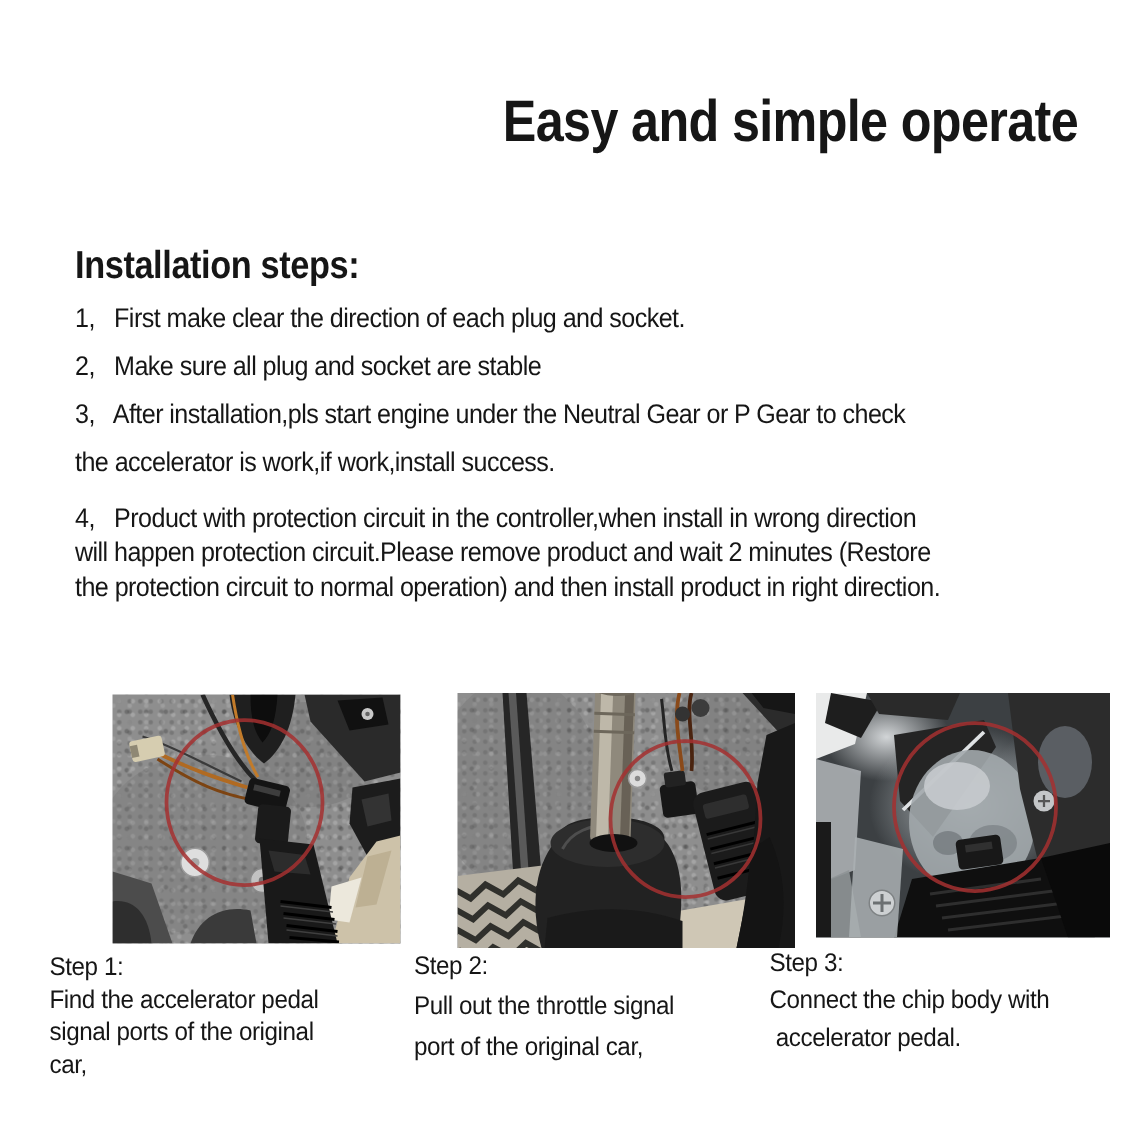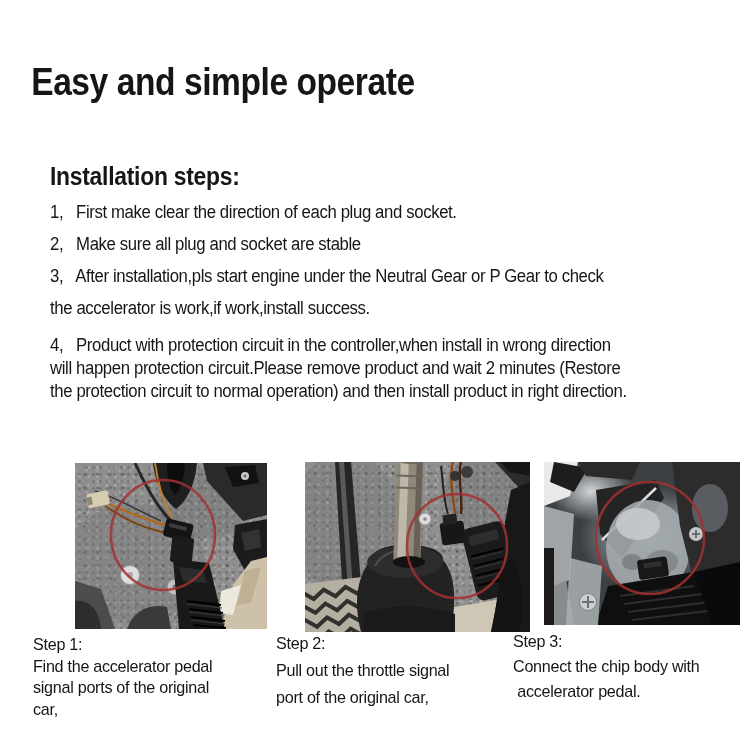--- a/index.html
+++ b/index.html
@@ -1,20 +1,20 @@
 <!DOCTYPE html>
 <html lang="en"><head>
 <meta charset="utf-8">
 <style>
   html,body{margin:0;padding:0;background:#ffffff;}
   .page{position:relative;width:750px;height:750px;background:#ffffff;overflow:hidden;
         font-family:"Liberation Sans","DejaVu Sans",sans-serif;color:#161616;}
 
   
-  .title{position:absolute;top:34px;left:0;width:750px;text-align:left;
+  .title{position:absolute;top:34px;left:0;width:750px;text-align:right;
          font-size:39px;font-weight:bold;letter-spacing:-0.5px;}
   .title-inner{display:inline-block;transform:scaleX(0.86);}
 
   .heading{position:absolute;top:139px;left:50px;font-size:26px;letter-spacing:-0.3px;
            transform:scaleX(0.88);transform-origin:left top;}
 
   .blines{position:absolute;left:50px;font-size:18px;letter-spacing:-0.4px;
           transform:scaleX(0.93);transform-origin:left top;}
   #steps-block{top:196px;line-height:32px;}
   #note-block{top:334px;line-height:23px;}

